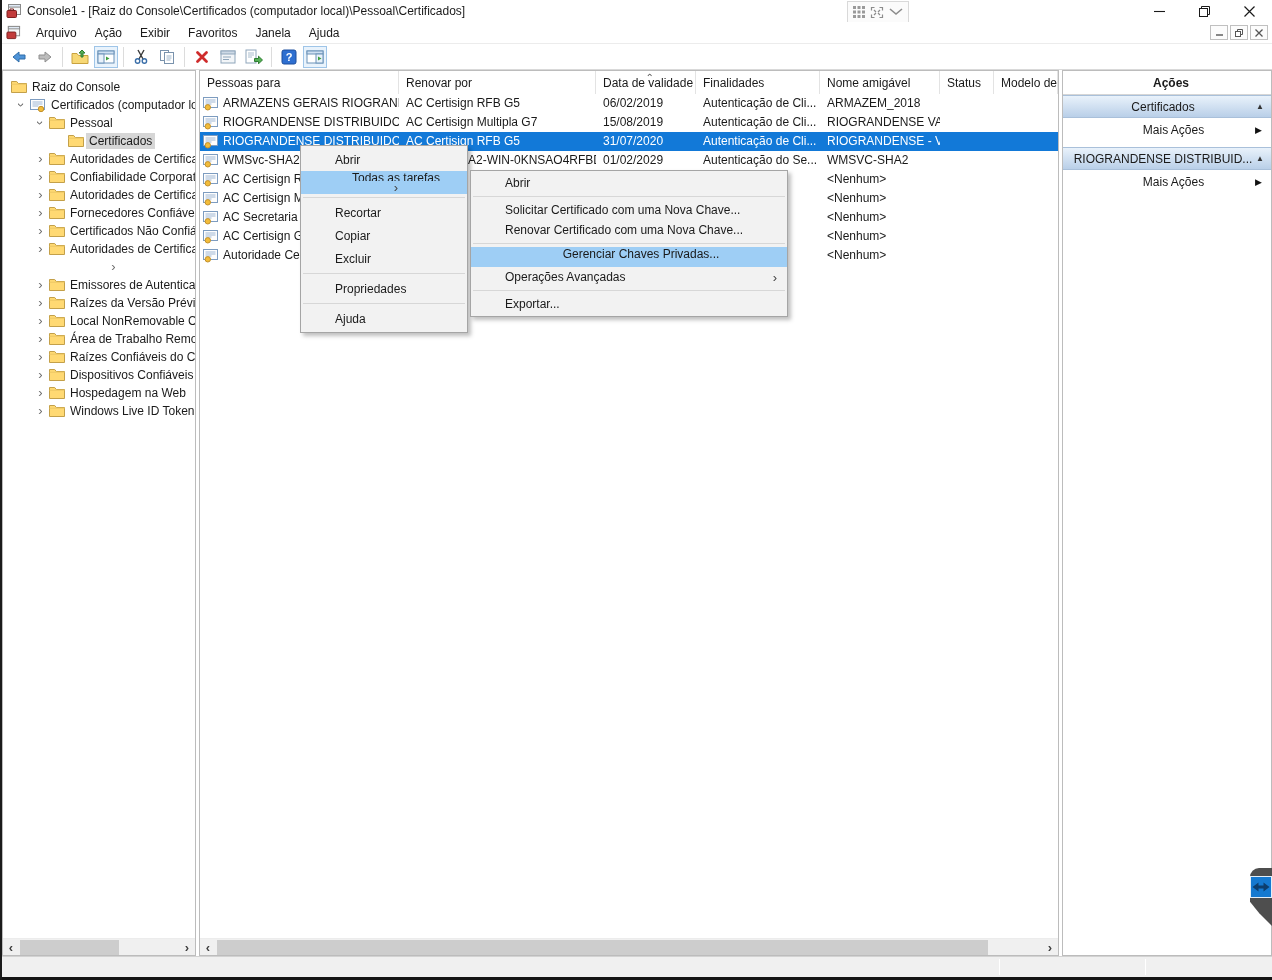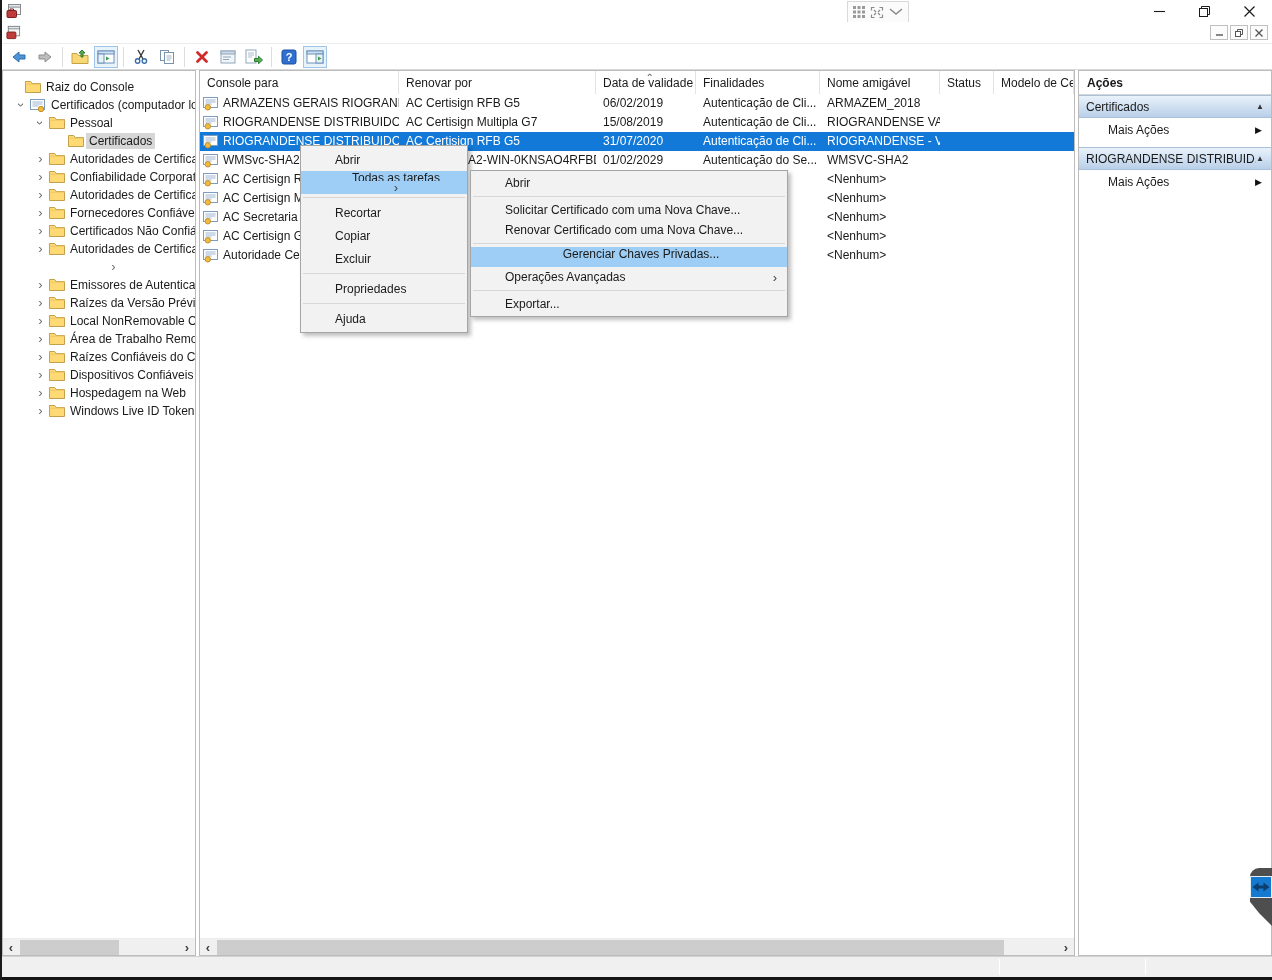--- a/index.html
+++ b/index.html
@@ -29,21 +29,21 @@
   .toolbar{position:absolute;top:44px;left:0;right:0;height:26px;display:flex;align-items:center;background:#fff;border-bottom:1px solid #d9d9d9;padding-left:4px;}
   .tb-btn{width:24px;height:22px;display:flex;align-items:center;justify-content:center;margin:0 1px;}
   .tb-active{border:1px solid #9fc5e8;background:#e9f3fc;}
   .tb-sep{width:1px;height:20px;background:#dcdcdc;margin:0 4px;}
 
   
   .main{position:absolute;top:70px;left:0;right:0;bottom:24px;display:flex;}
   .pane{background:#fff;border:1px solid #bcbcbc;position:relative;overflow:hidden;}
   .tree-pane{width:194px;margin-right:3px;}
   .list-pane{flex:1;margin-right:3px;}
-  .action-pane{width:194px;}
+  .action-pane{width:210px;text-align:center;}
 
   
   .tree{padding-top:7px;}
   .tree-item{height:18px;display:flex;align-items:center;white-space:nowrap;overflow:hidden;}
   .chev{width:17px;flex:0 0 17px;color:#6d6d6d;font-size:13px;text-align:center;line-height:18px;}
   .chev[data-dir="right"]::before{content:"›";}
   .chev[data-dir="down"]::before{content:"›";display:inline-block;transform:rotate(90deg);}
   .tree-ico{flex:0 0 18px;}
   .tree-label{padding:1px 3px;}
   .tree-label.tree-sel{background:#d6d6d6;}
@@ -108,20 +108,21 @@
 
   <div class="titlebar">
     <span class="appico">
       <svg width="16" height="16" viewBox="0 0 16 16">
           <rect x="2.5" y="1.5" width="12" height="10" fill="#f5f6f7" stroke="#8a8a8a"></rect>
           <rect x="2.5" y="1.5" width="12" height="2.6" fill="#dfe9f5" stroke="#8a8a8a"></rect>
           <rect x="1" y="7.5" width="9.5" height="7" rx="1" fill="#c23b3b" stroke="#7d1f1f"></rect>
           <path d="M4 7.5 v-1.5 h3.5 v1.5" fill="none" stroke="#7d1f1f"></path>
         </svg>
     </span>
+    <span class="title-text">Console1 - [Raiz do Console\Certificados (computador local)\Pessoal\Certificados]</span>
     <div class="tv-widget">
       <span>
         <svg width="12" height="12" viewBox="0 0 12 12">
             <g fill="#9a9a9a">
               <rect x="0" y="0" width="3" height="3"></rect>
               <rect x="4.5" y="0" width="3" height="3"></rect>
               <rect x="9" y="0" width="3" height="3"></rect>
               <rect x="0" y="4.5" width="3" height="3"></rect>
               <rect x="4.5" y="4.5" width="3" height="3"></rect>
               <rect x="9" y="4.5" width="3" height="3"></rect>
@@ -163,20 +164,23 @@
   </div>
 
   <div class="menubar">
     <span class="appico">
       <svg width="15" height="15" viewBox="0 0 16 16">
           <rect x="2.5" y="1.5" width="12" height="10" fill="#f5f6f7" stroke="#8a8a8a"></rect>
           <rect x="2.5" y="1.5" width="12" height="2.6" fill="#dfe9f5" stroke="#8a8a8a"></rect>
           <rect x="1" y="7.5" width="9.5" height="7" rx="1" fill="#c23b3b" stroke="#7d1f1f"></rect>
         </svg>
     </span>
+    <div>
+      
+    <span class="menu-item">Arquivo</span><span class="menu-item">Ação</span><span class="menu-item">Exibir</span><span class="menu-item">Favoritos</span><span class="menu-item">Janela</span><span class="menu-item">Ajuda</span></div>
     <div class="child-controls">
       <div class="cc-btn">
         <svg width="7" height="7" viewBox="0 0 7 7">
             <path d="M0 6 h7" stroke="#555" stroke-width="1.4"></path>
           </svg>
       </div>
       <div class="cc-btn">
         <svg width="8" height="8" viewBox="0 0 8 8">
             <rect x="0.5" y="2.5" width="5" height="5" fill="#fff" stroke="#555"></rect>
             <path d="M2.5 2.5 v-2 h5 v5 h-2" fill="none" stroke="#555"></path>
@@ -266,21 +270,21 @@
           <path d="M12 6.5 l3.5 2 -3.5 2 z" fill="#3f9e3f"></path>
         </svg>
     </div>
   </div>
 
   <div class="main">
 
     <div class="pane tree-pane">
       <div class="tree">
 
-      <div class="tree-item" style="padding-left: 22px;">
+      <div class="tree-item" style="padding-left: 8px;">
 
             <span class="tree-ico">
               <svg width="16" height="14" viewBox="0 0 16 14">
                 <path d="M0.5 1.5 h5.2 l1.6 2 H15.5 v9 H0.5 z" fill="#ffd973" stroke="#c3a04a"></path>
                 <path d="M0.5 4.2 h15" stroke="#ecc765"></path>
               </svg>
             </span>
 
             <span class="tree-label">Raiz do Console</span>
           </div>
@@ -488,21 +492,21 @@
         <span class="sb-arrow sb-left">‹</span>
         <span class="sb-thumb" style="left:17px;width:99px;"></span>
         <span class="sb-arrow sb-right">›</span>
       </div>
     </div>
 
     <div class="pane list-pane">
       <div class="lheader">
 
       <span class="hcell">
-            <span>Console para</span>
+            <span>Pessoas para</span>
             
           </span>
           <span class="hcell">
             <span>Renovar por</span>
             
           </span>
           <span class="hcell">
             <span>Data de validade</span>
             <span class="sort">⌃</span>
           </span>

